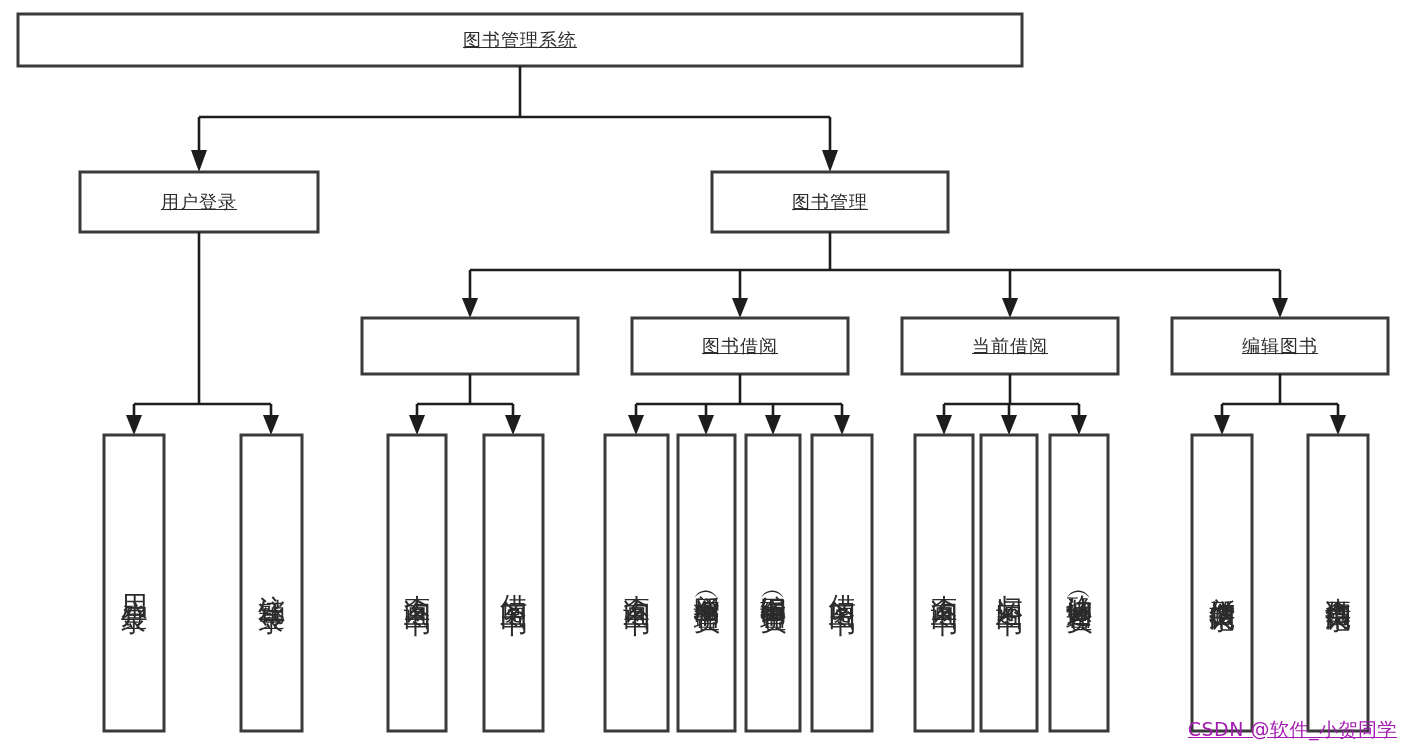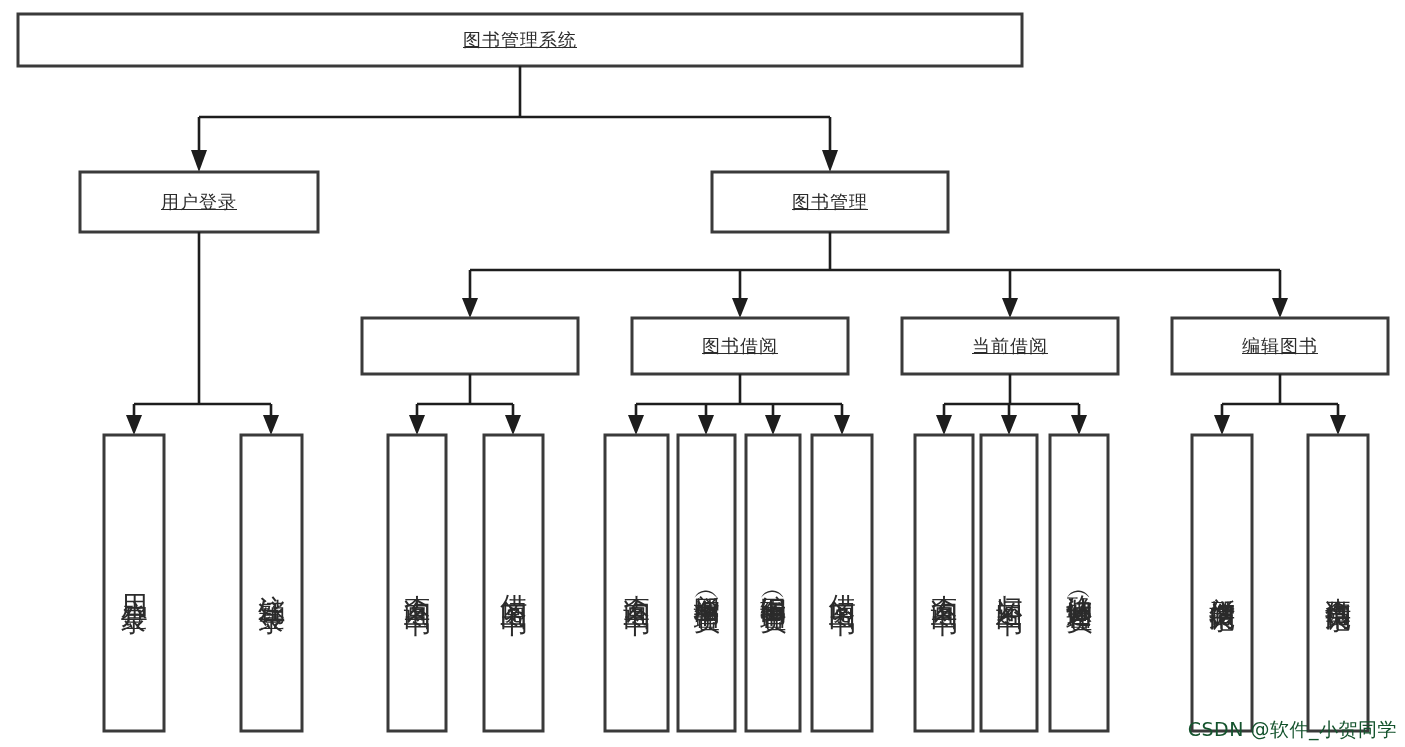--- a/index.html
+++ b/index.html
@@ -64,25 +64,26 @@
     text-align: center;
   }
   .node-label.vert.tight {
     letter-spacing: 2px;
     font-size: 26px;
   }
   .watermark {
     position: absolute;
     right: 8px;
     bottom: 4px;
-    color: #14532d;
+    color: #a21caf;
     font-size: 19px;
     font-family: "DejaVu Sans", "Liberation Sans", sans-serif;
     white-space: nowrap;
     letter-spacing: 0.5px;
+    text-decoration: underline;
   }
 </style>
 </head>
 <body>
 
 <div id="diagram-root">
 
   <svg class="flow" viewBox="0 0 1405 747">
 
     <rect class="node-box" x="18" y="14" width="1004" height="52"></rect>

